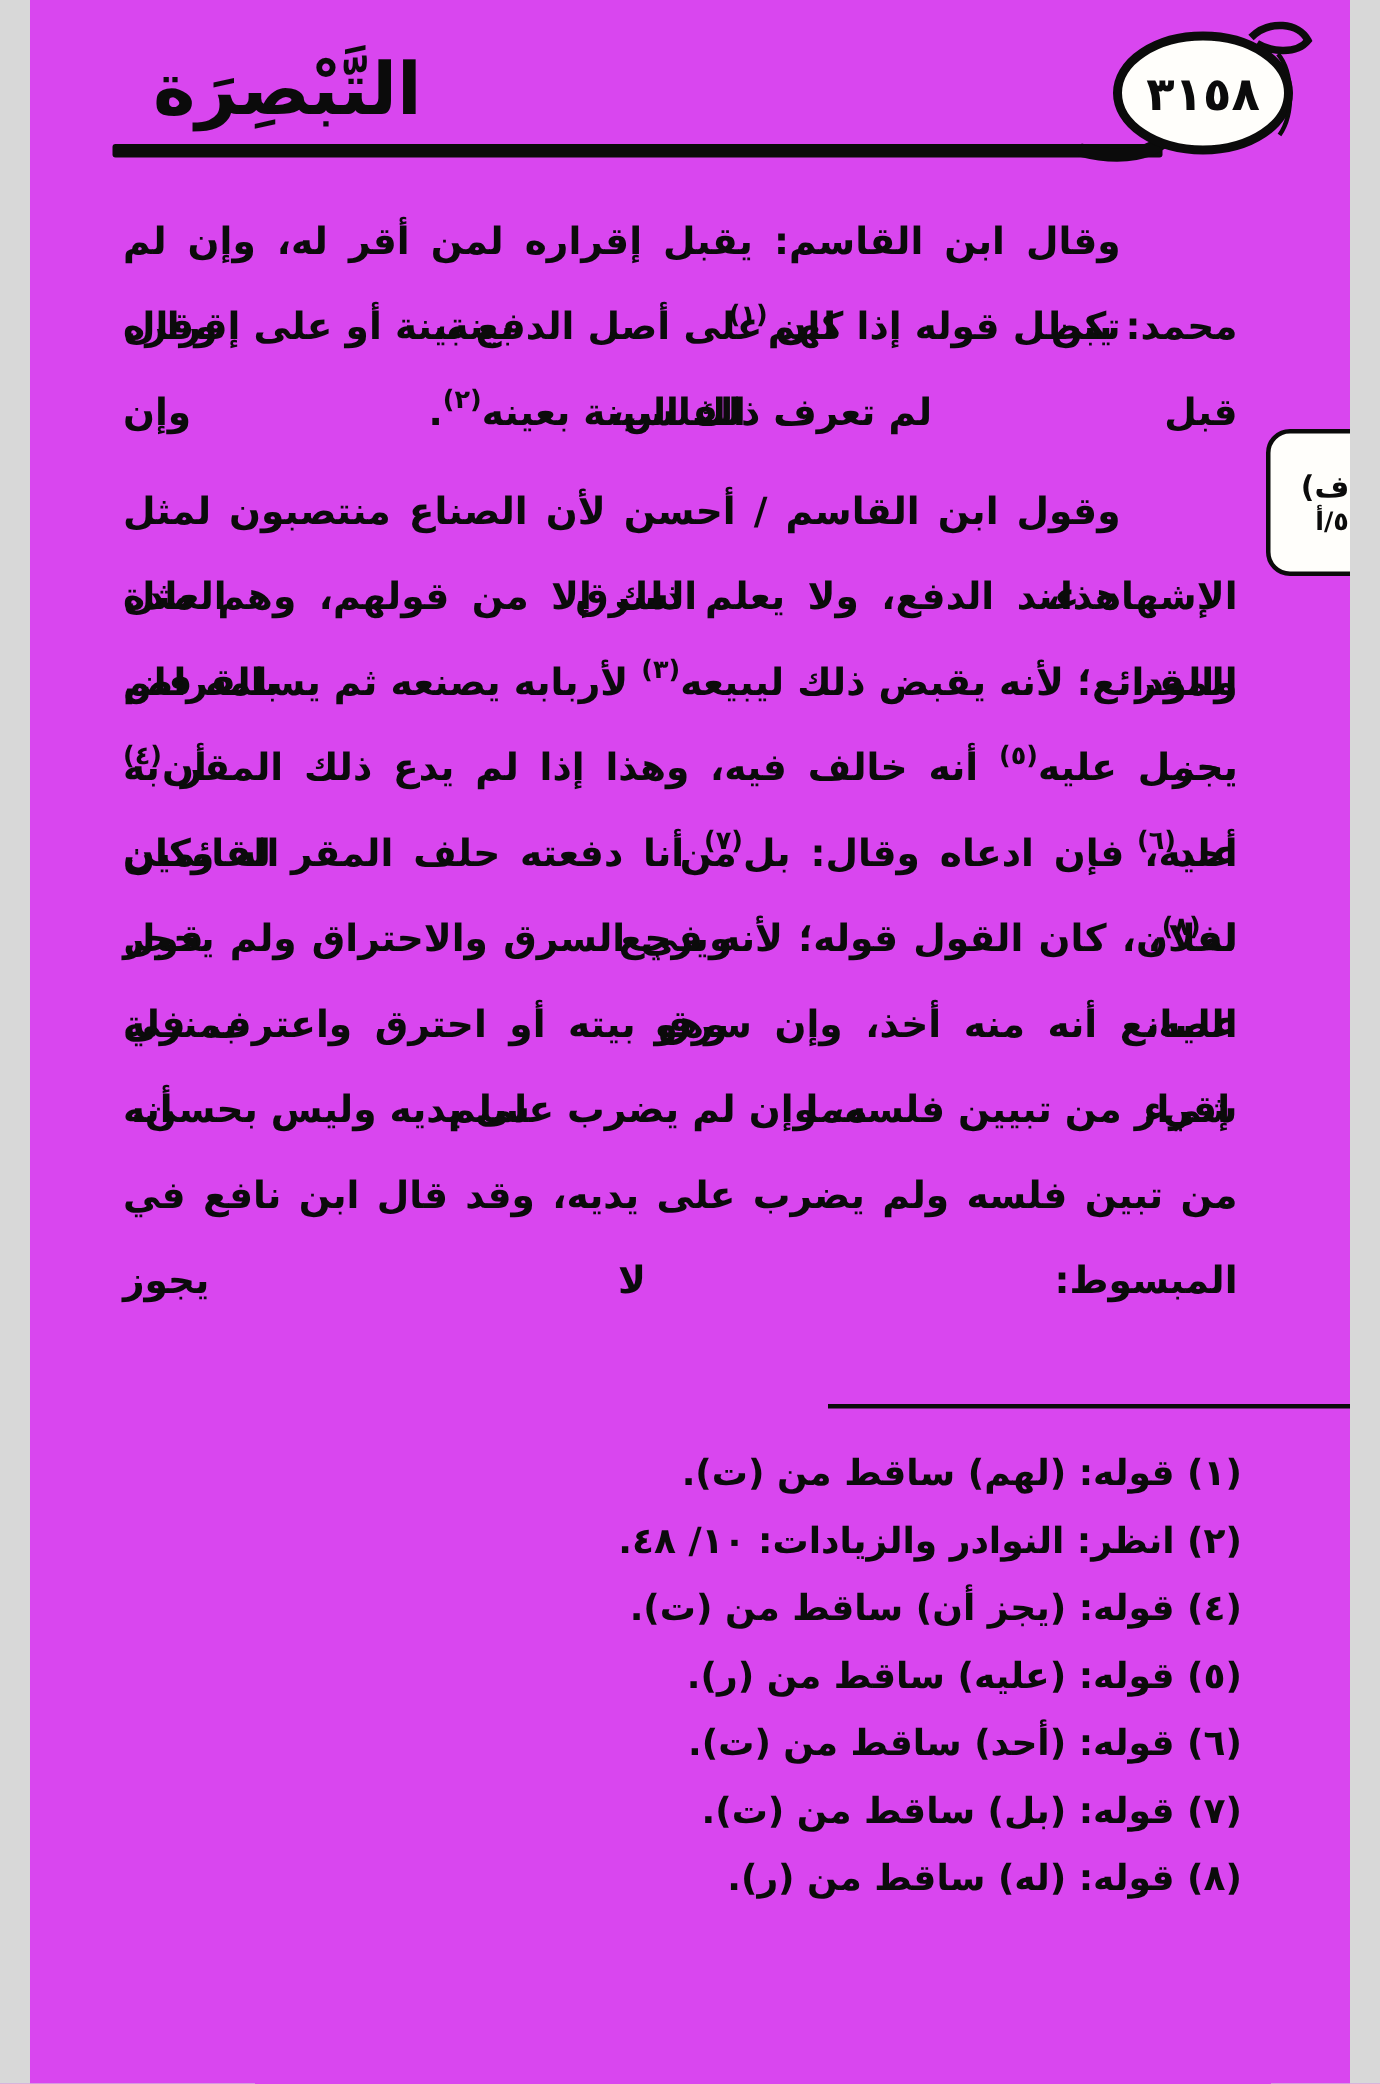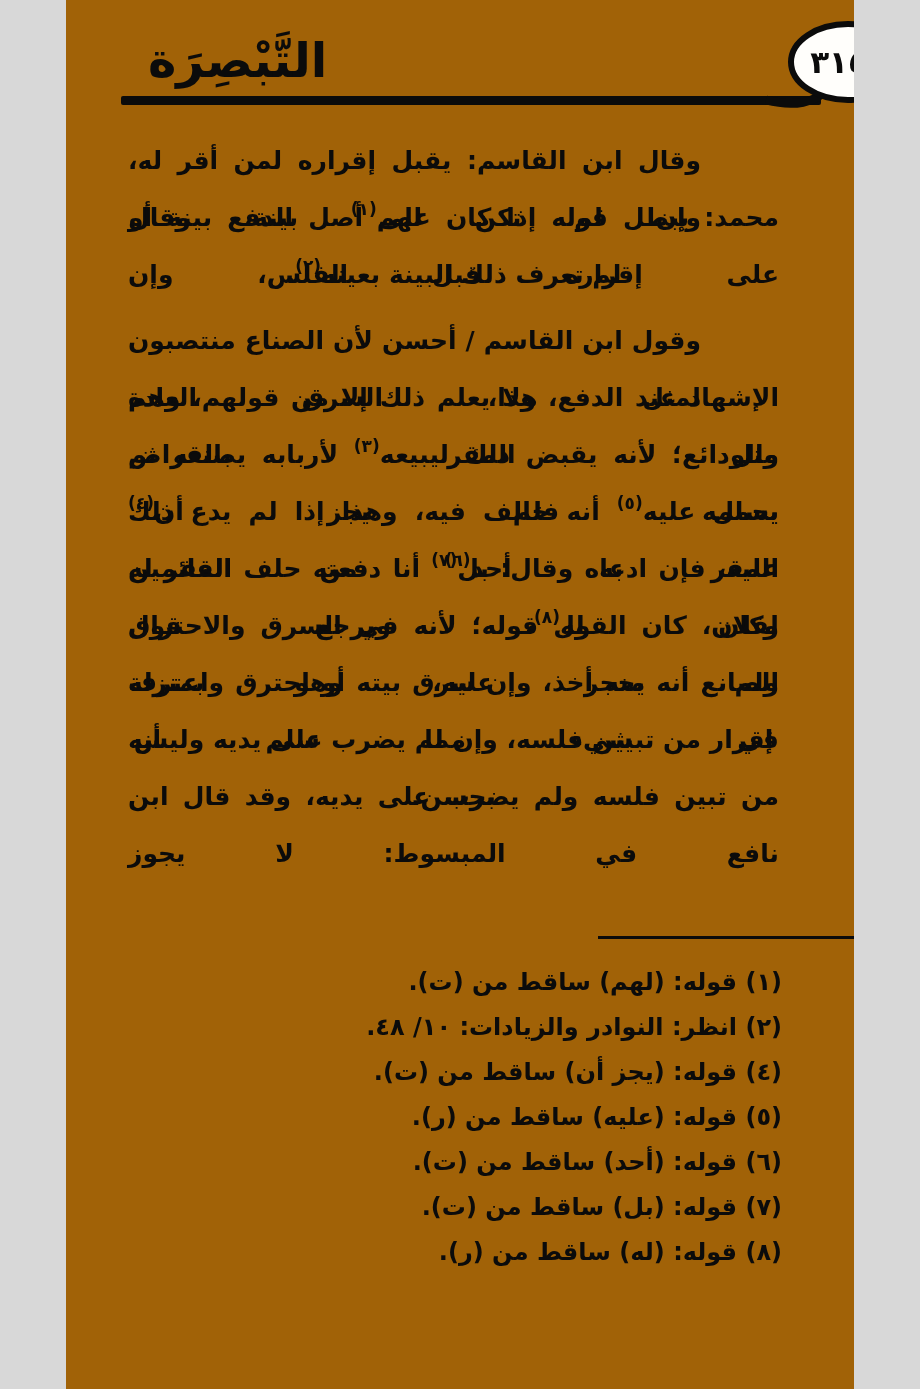--- a/index.html
+++ b/index.html
@@ -1,21 +1,21 @@
 <!DOCTYPE html>
 <html lang="ar"><head>
 <meta charset="utf-8">
 <style>
   html,body { margin:0; padding:0; background:#d8d8d8; }
   .page {
     position: relative;
-    width: 788px;
+    width: 880px;
     height: 1389px;
     margin: 0 auto;
-    background: #a16207;
+    background: #d946ef;
     color: #0b0b0b;
     font-family: "DejaVu Sans", sans-serif;
     overflow: hidden;
   }
   
   .logo {
     position: absolute;
     left: 82px; top: 32px;
     font-size: 48px;
     font-weight: bold;

